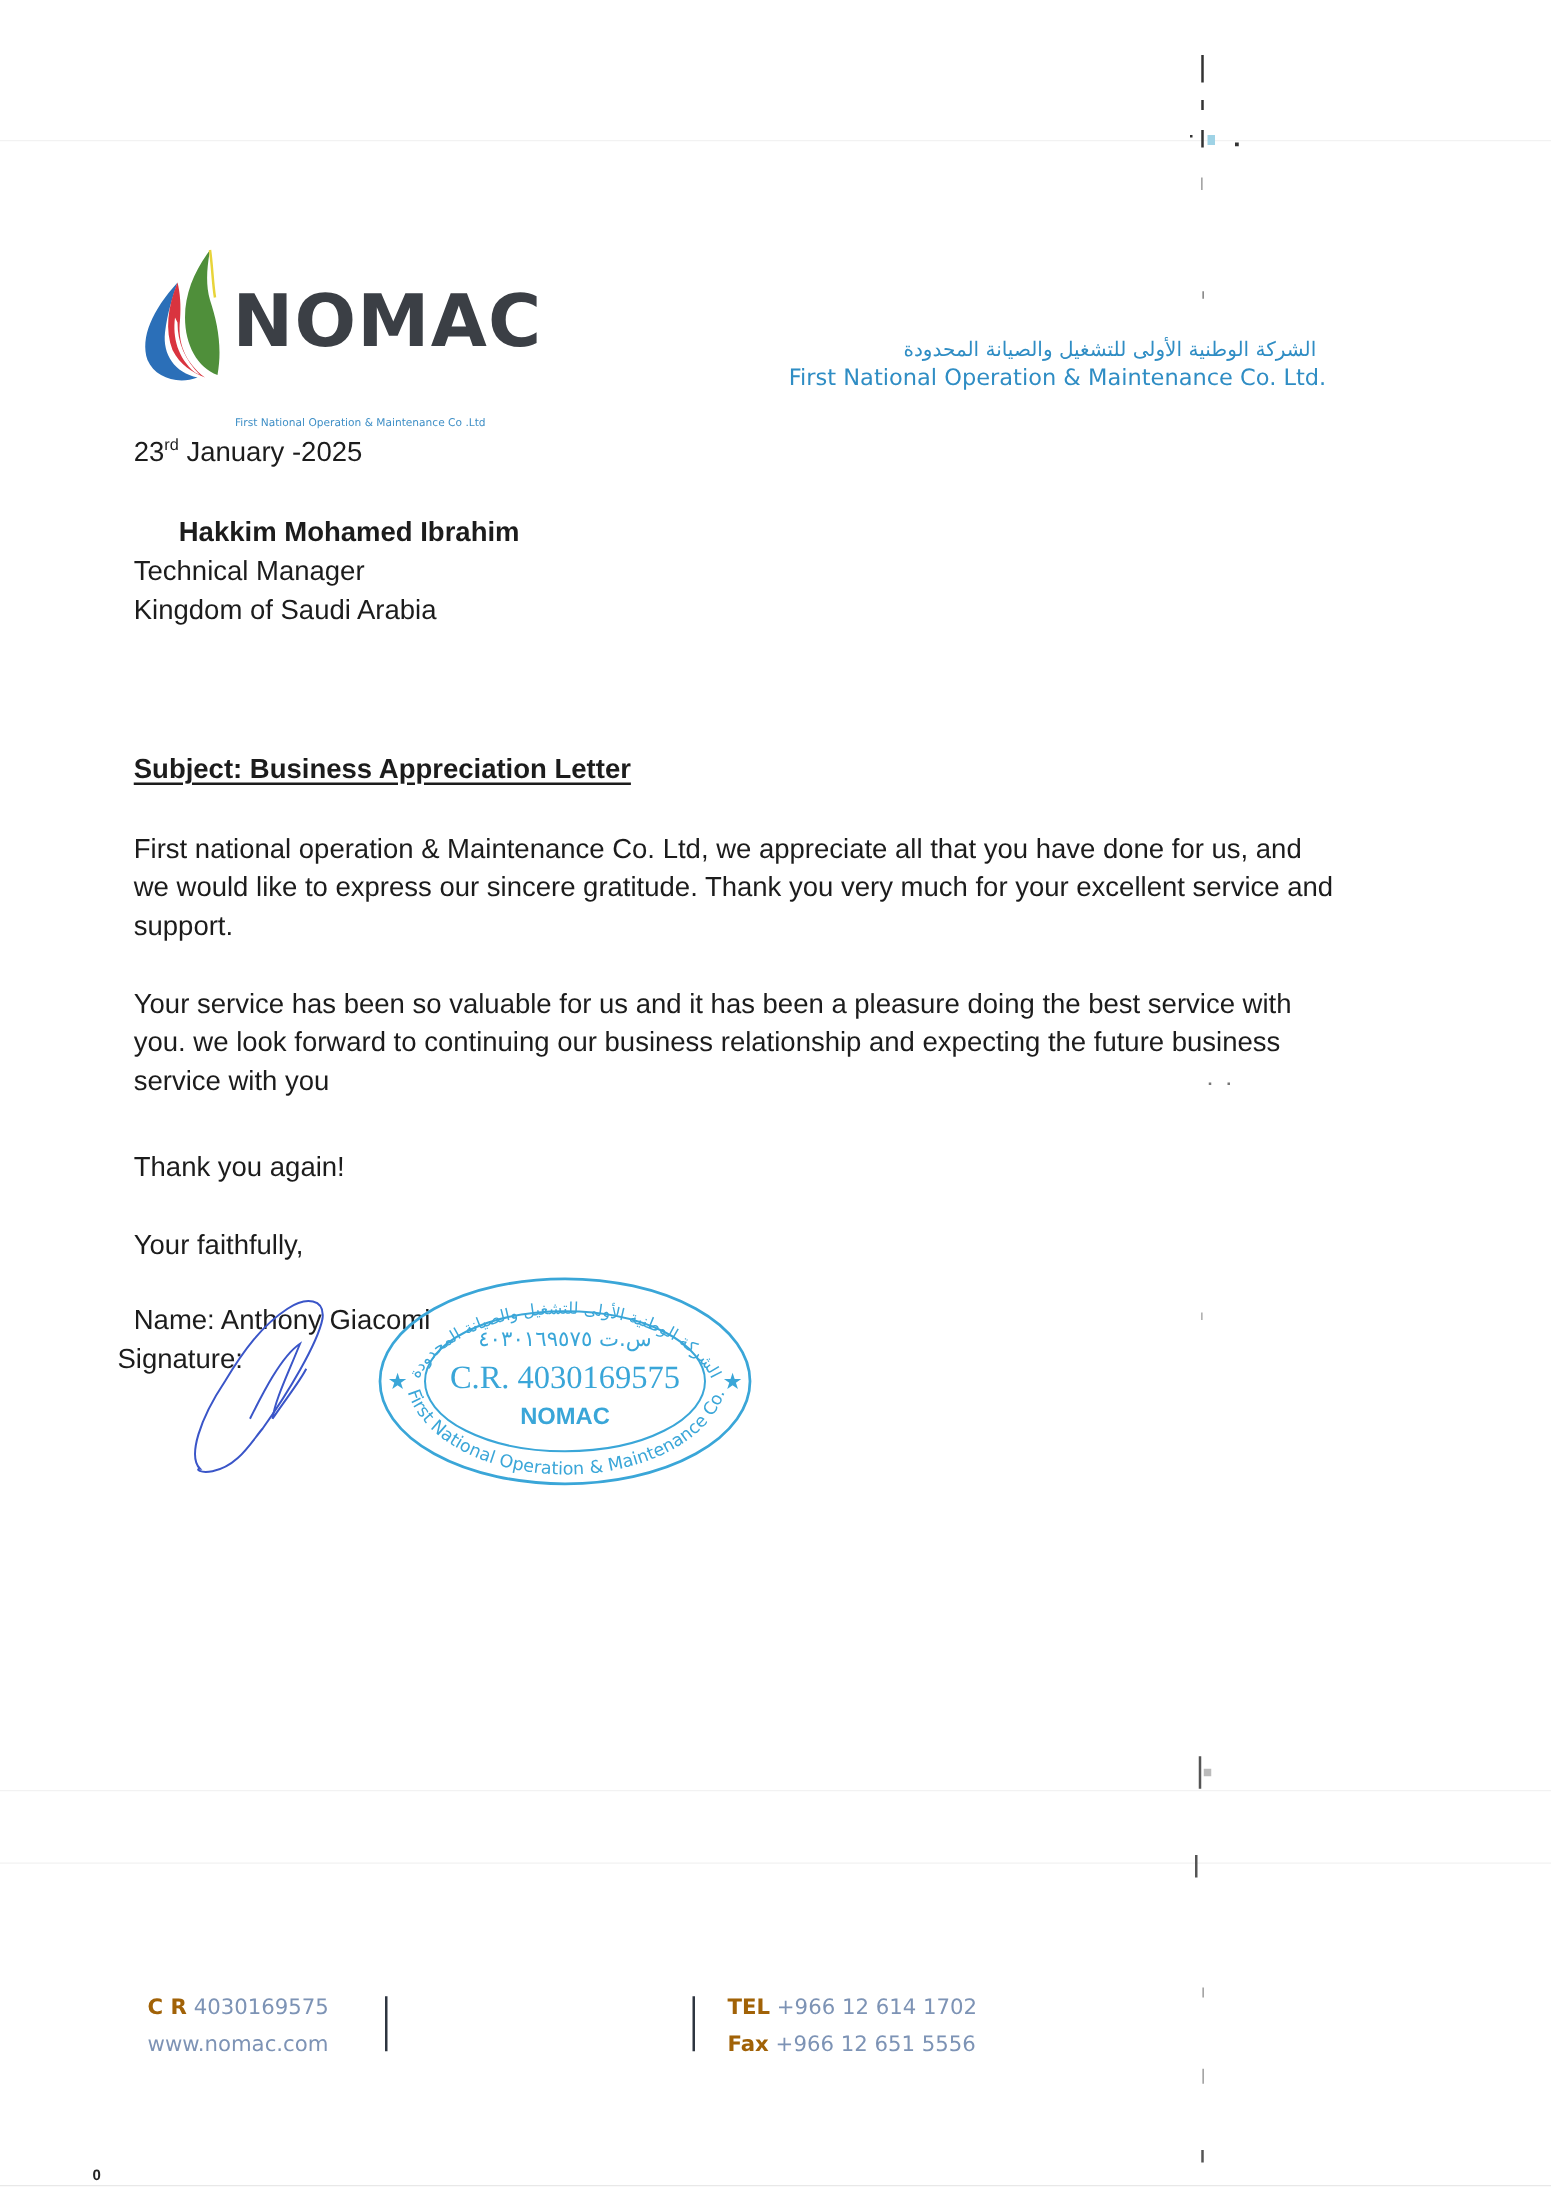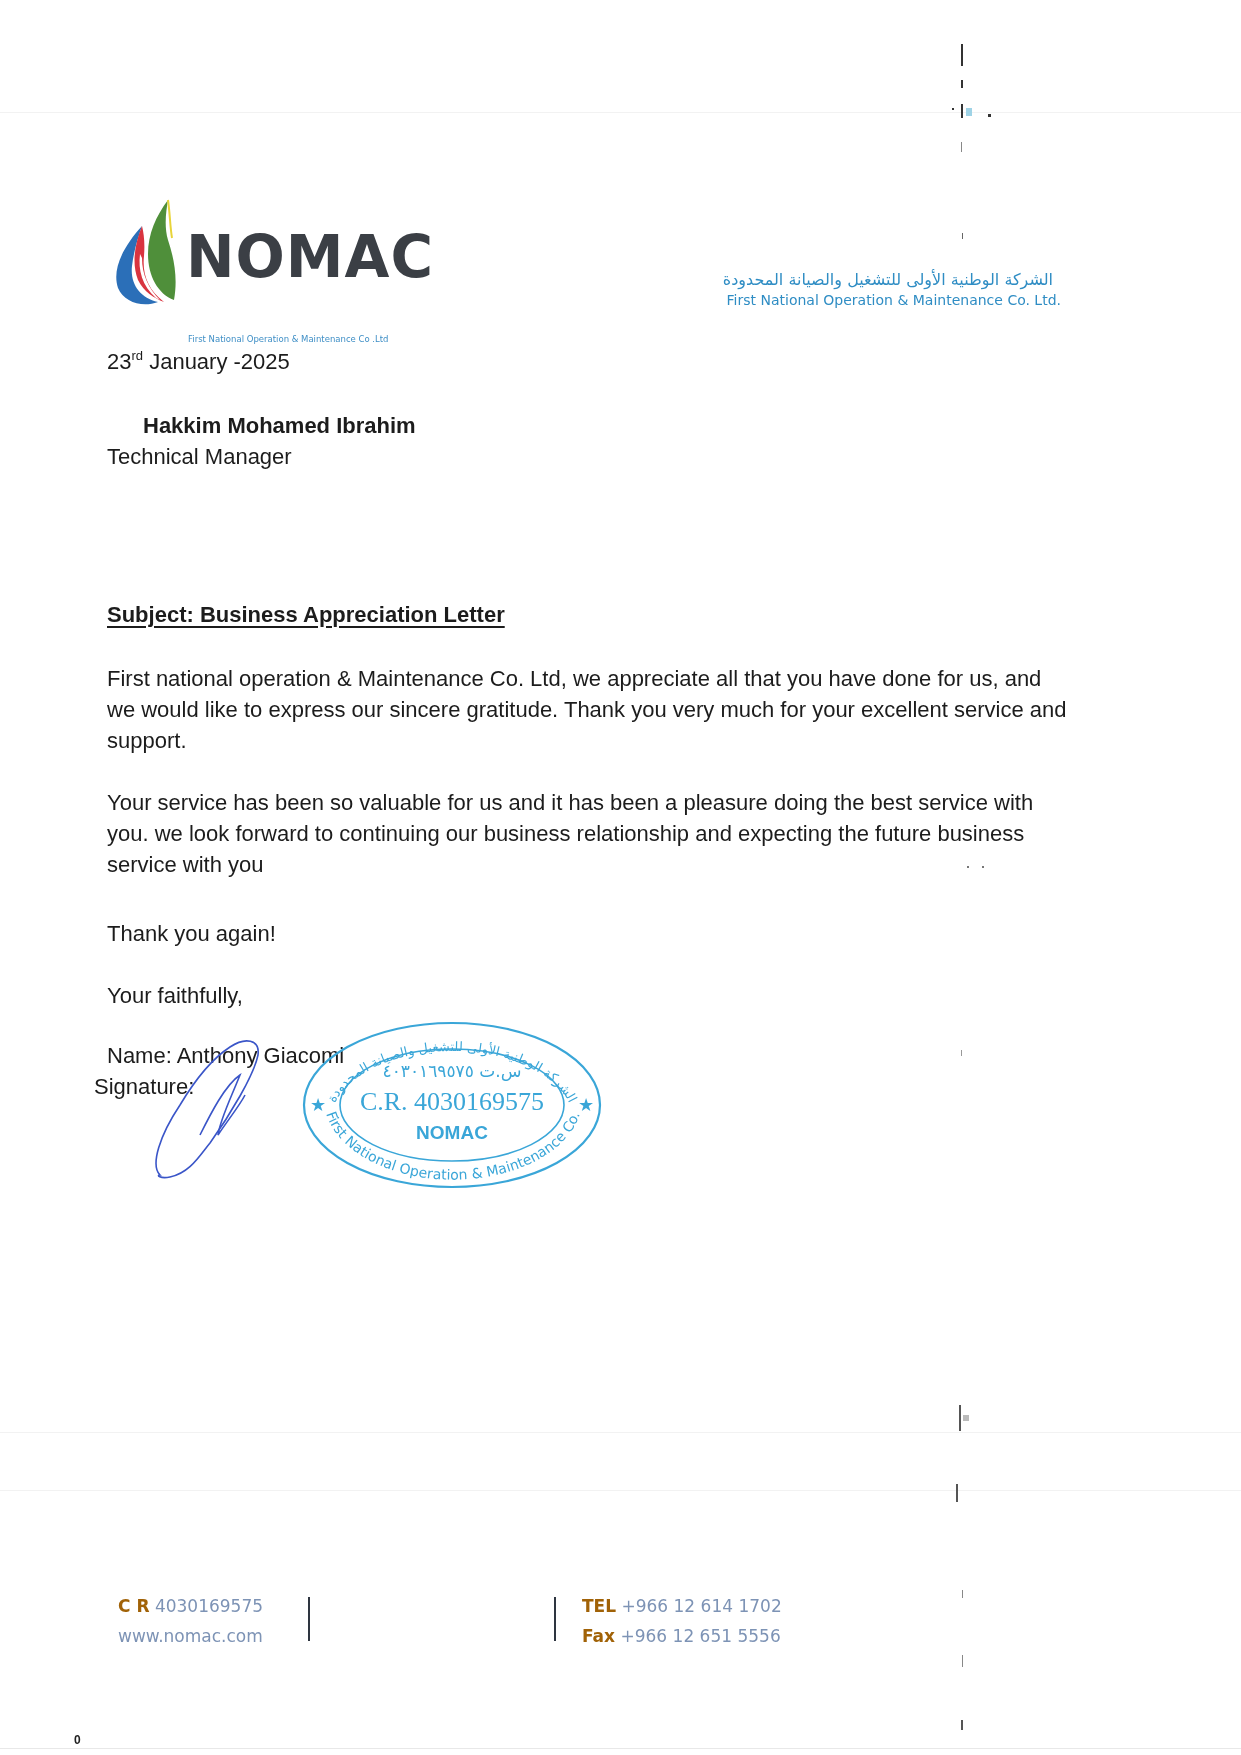--- a/index.html
+++ b/index.html
@@ -4,21 +4,21 @@
 <style>
   html, body { margin: 0; padding: 0; background: #ffffff; }
   body { width: 1241px; height: 1755px; position: relative; overflow: hidden; font-family: "Liberation Sans", sans-serif; color: #1a1a1a; }
   .abs { position: absolute; }
 
   
   #logo-mark { left: 112px; top: 198px; width: 66px; height: 110px; }
   #logo-word { left: 186px; top: 228px; font-family: "DejaVu Sans", sans-serif; font-weight: bold; font-size: 58px; color: #3b3f45; letter-spacing: 1px; line-height: 1; }
   #logo-sub { left: 188px; top: 298px; font-family: "DejaVu Sans", sans-serif; font-size: 8.5px; color: #3f8fc6; white-space: nowrap; margin-top: 36px; }
   #hdr-ar { right: 188px; top: 270px; font-family: "DejaVu Sans", sans-serif; font-size: 16px; color: #2f8dc4; direction: rtl; white-space: nowrap; }
-  #hdr-en { right: 180px; top: 292px; font-family: "DejaVu Sans", sans-serif; font-size: 14px; color: #2f8dc4; white-space: nowrap; }
+  #hdr-en { right: 180px; top: 292px; font-family: "DejaVu Sans", sans-serif; font-size: 18px; color: #2f8dc4; white-space: nowrap; }
 
   
   .txt { font-size: 22px; line-height: 31px; color: #1c1c1c; white-space: nowrap; }
   #date { left: 107px; top: 346px; }
   #date sup { font-size: 13px; vertical-align: 9px; line-height: 0; }
   #recipient { left: 107px; top: 410px; }
   #recipient .name { font-weight: bold; margin-left: 36px; }
   #subject { left: 107px; top: 599px; font-weight: bold; text-decoration: underline; text-underline-offset: 4px; }
   .para { left: 107px; width: 960px; white-space: normal; }
   #para1 { top: 663px; }
@@ -87,20 +87,21 @@
 <div class="abs" id="logo-word">NOMAC</div>
 <div class="abs" id="logo-sub">First National Operation &amp; Maintenance Co .Ltd</div>
 <div class="abs" id="hdr-ar">الشركة الوطنية الأولى للتشغيل والصيانة المحدودة</div>
 <div class="abs" id="hdr-en">First National Operation &amp; Maintenance Co. Ltd.</div>
 
 <div class="abs txt" id="date"><span>23</span><sup>rd</sup><span> January -2025</span></div>
 
 <div class="abs txt" id="recipient">
   <div class="name">Hakkim Mohamed Ibrahim</div>
   <div>Technical Manager</div>
+  <div>Kingdom of Saudi Arabia</div>
 </div>
 
 <div class="abs txt" id="subject">Subject: Business Appreciation Letter</div>
 
 <div class="abs txt para" id="para1">First national operation &amp; Maintenance Co. Ltd, we appreciate all that you have done for us, and we would like to express our sincere gratitude. Thank you very much for your excellent service and support.</div>
 <div class="abs txt para" id="para2">Your service has been so valuable for us and it has been a pleasure doing the best service with you. we look forward to continuing our business relationship and expecting the future business service with you</div>
 <div class="abs txt" id="thanks">Thank you again!</div>
 <div class="abs txt" id="closing">Your faithfully,</div>
 <div class="abs txt" id="sig-name">Name: Anthony Giacomi</div>
 <div class="abs txt" id="sig-label">Signature:</div>

